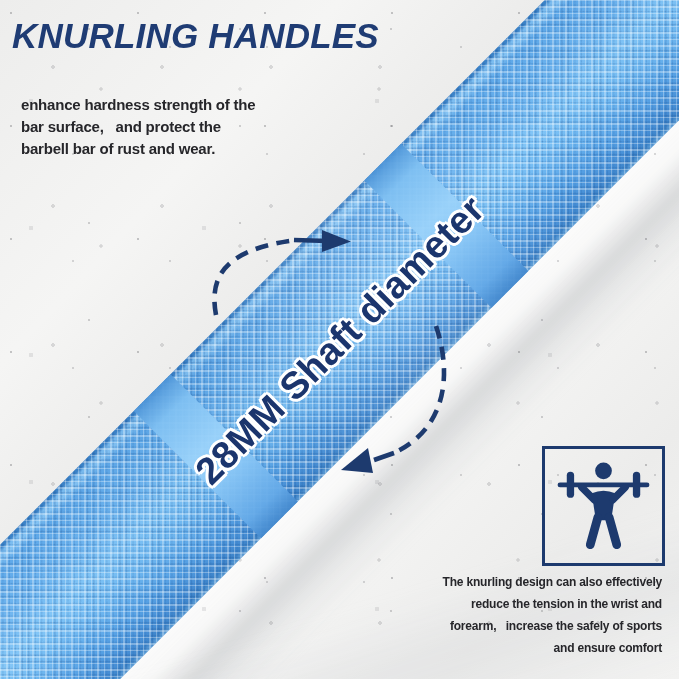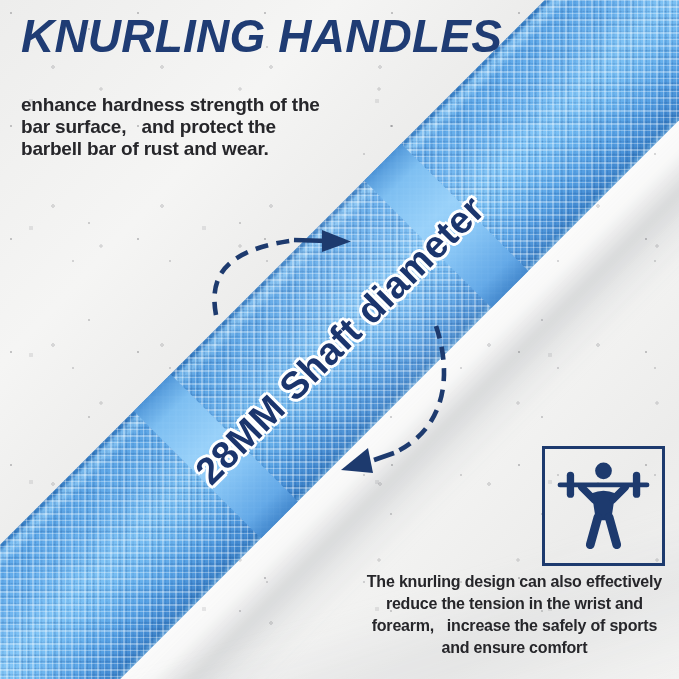--- a/index.html
+++ b/index.html
@@ -78,37 +78,37 @@
     text-shadow:
       3px 0 0 #fff, -3px 0 0 #fff, 0 3px 0 #fff, 0 -3px 0 #fff,
       2.2px 2.2px 0 #fff, -2.2px 2.2px 0 #fff, 2.2px -2.2px 0 #fff, -2.2px -2.2px 0 #fff;
   }
 
   
   .arrows { position:absolute; inset:0; z-index:3; pointer-events:none; }
 
   
   .h1 {
-    position:absolute; left:21px; top:17px; z-index:4;
-    font-style:italic; font-weight:700; font-size:46px; line-height:38px;
+    position:absolute; left:12px; top:17px; z-index:4;
+    font-style:italic; font-weight:700; font-size:35px; line-height:38px;
     letter-spacing:0.2px; color:#1f3c74;
   }
   .h2 {
     position:absolute; left:21px; top:56px; z-index:4;
     font-weight:700; font-size:29px; line-height:34px;
     letter-spacing:0.2px; color:#1f3c74;
   }
   .p1 {
     position:absolute; left:21px; top:94px; z-index:4;
-    font-weight:700; font-size:19px; line-height:22px; letter-spacing:-0.2px;
+    font-weight:700; font-size:15px; line-height:22px; letter-spacing:-0.2px;
     color:#26262a; white-space:pre-wrap;
   }
   .footer-text {
-    position:absolute; right:17px; top:571px; z-index:4; text-align:center;
-    font-weight:700; font-size:16px; line-height:22px; letter-spacing:-0.2px;
+    position:absolute; right:17px; top:571px; z-index:4; text-align:right;
+    font-weight:700; font-size:12px; line-height:22px; letter-spacing:-0.2px;
     color:#26262a; white-space:pre-wrap;
   }
 
   
   .icon-box {
     position:absolute; left:542px; top:446px; width:117px; height:114px; z-index:4;
     border:3px solid #1d3a6e; box-sizing:content-box; padding:0;
   }
   .icon-box svg { display:block; width:100%; height:100%; padding:6px; box-sizing:border-box; }
 </style>

